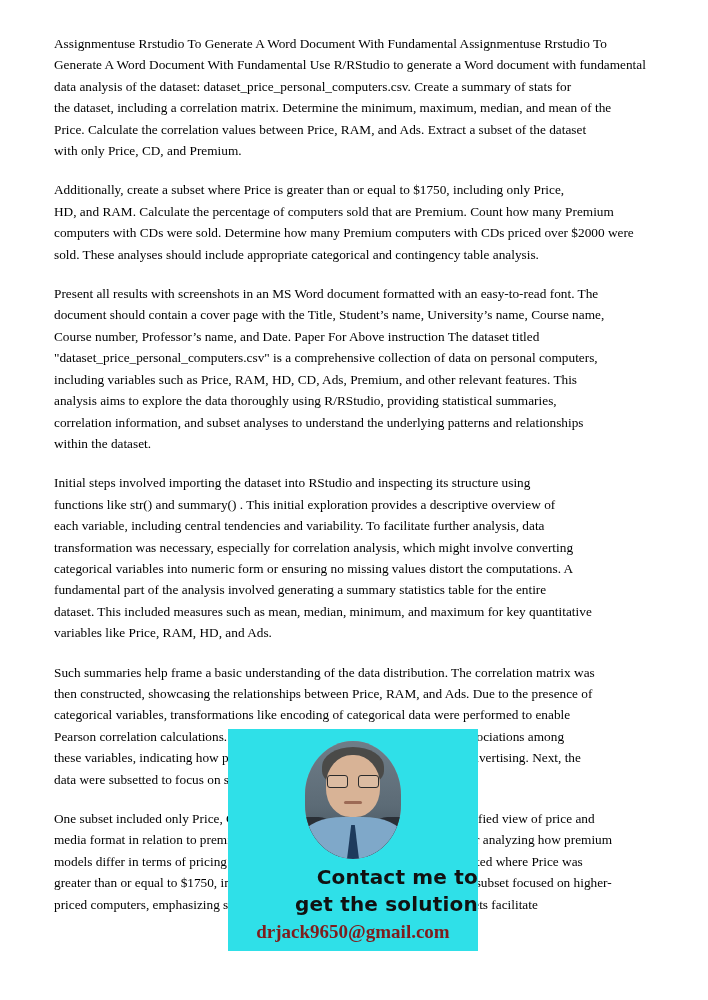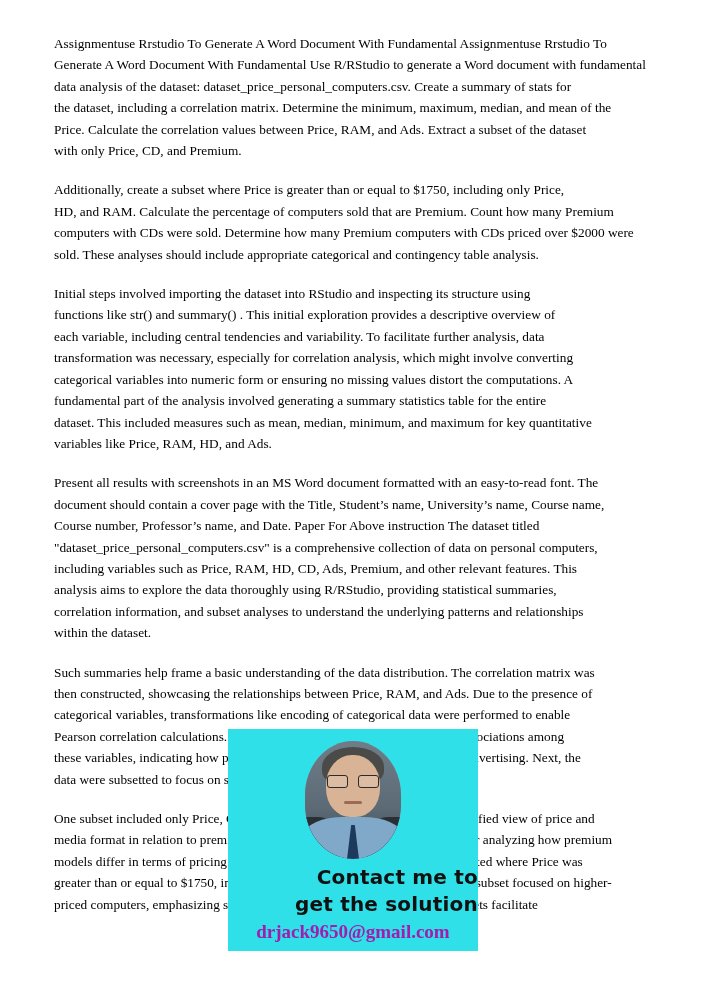--- a/index.html
+++ b/index.html
@@ -163,55 +163,55 @@
   .overlay-line2 { top: 163px; }
   .overlay-email {
     position: absolute;
     left: 0;
     top: 192px;
     width: 100%;
     text-align: center;
     font-family: "Liberation Serif", serif;
     font-weight: bold;
     font-size: 19px;
-    color: #a21caf;
+    color: #7f1d1d;
   }
 </style>
 </head>
 <body>
 
 <div class="page">
 
   <div class="doc-body">
     <p class="para">Assignmentuse Rrstudio To Generate A Word Document With Fundamental Assignmentuse Rrstudio To
 Generate A Word Document With Fundamental Use R/RStudio to generate a Word document with fundamental
 data analysis of the dataset: dataset_price_personal_computers.csv. Create a summary of stats for
 the dataset, including a correlation matrix. Determine the minimum, maximum, median, and mean of the
 Price. Calculate the correlation values between Price, RAM, and Ads. Extract a subset of the dataset
 with only Price, CD, and Premium.</p>
     <p class="para">Additionally, create a subset where Price is greater than or equal to $1750, including only Price,
 HD, and RAM. Calculate the percentage of computers sold that are Premium. Count how many Premium
 computers with CDs were sold. Determine how many Premium computers with CDs priced over $2000 were
 sold. These analyses should include appropriate categorical and contingency table analysis.</p>
+    <p class="para">Present all results with screenshots in an MS Word document formatted with an easy-to-read font. The
+document should contain a cover page with the Title, Student’s name, University’s name, Course name,
+Course number, Professor’s name, and Date. Paper For Above instruction The dataset titled
+"dataset_price_personal_computers.csv" is a comprehensive collection of data on personal computers,
+including variables such as Price, RAM, HD, CD, Ads, Premium, and other relevant features. This
+analysis aims to explore the data thoroughly using R/RStudio, providing statistical summaries,
+correlation information, and subset analyses to understand the underlying patterns and relationships
+within the dataset.</p>
     <p class="para">Initial steps involved importing the dataset into RStudio and inspecting its structure using
 functions like str() and summary() . This initial exploration provides a descriptive overview of
 each variable, including central tendencies and variability. To facilitate further analysis, data
 transformation was necessary, especially for correlation analysis, which might involve converting
 categorical variables into numeric form or ensuring no missing values distort the computations. A
 fundamental part of the analysis involved generating a summary statistics table for the entire
 dataset. This included measures such as mean, median, minimum, and maximum for key quantitative
 variables like Price, RAM, HD, and Ads.</p>
-    <p class="para">Present all results with screenshots in an MS Word document formatted with an easy-to-read font. The
-document should contain a cover page with the Title, Student’s name, University’s name, Course name,
-Course number, Professor’s name, and Date. Paper For Above instruction The dataset titled
-"dataset_price_personal_computers.csv" is a comprehensive collection of data on personal computers,
-including variables such as Price, RAM, HD, CD, Ads, Premium, and other relevant features. This
-analysis aims to explore the data thoroughly using R/RStudio, providing statistical summaries,
-correlation information, and subset analyses to understand the underlying patterns and relationships
-within the dataset.</p>
     <p class="para">Such summaries help frame a basic understanding of the data distribution. The correlation matrix was
 then constructed, showcasing the relationships between Price, RAM, and Ads. Due to the presence of
 categorical variables, transformations like encoding of categorical data were performed to enable
 Pearson correlation calculations. The correlation values revealed significant associations among
 these variables, indicating how pricing relates to hardware specifications and advertising. Next, the
 data were subsetted to focus on specific attributes of interest.</p>
     <p class="para">One subset included only Price, CD, and Premium variables, providing a simplified view of price and
 media format in relation to premium status. This subset is particularly useful for analyzing how premium
 models differ in terms of pricing and features. Additionally, a subset was extracted where Price was
 greater than or equal to $1750, including only Price, HD, and RAM, creating a subset focused on higher-

